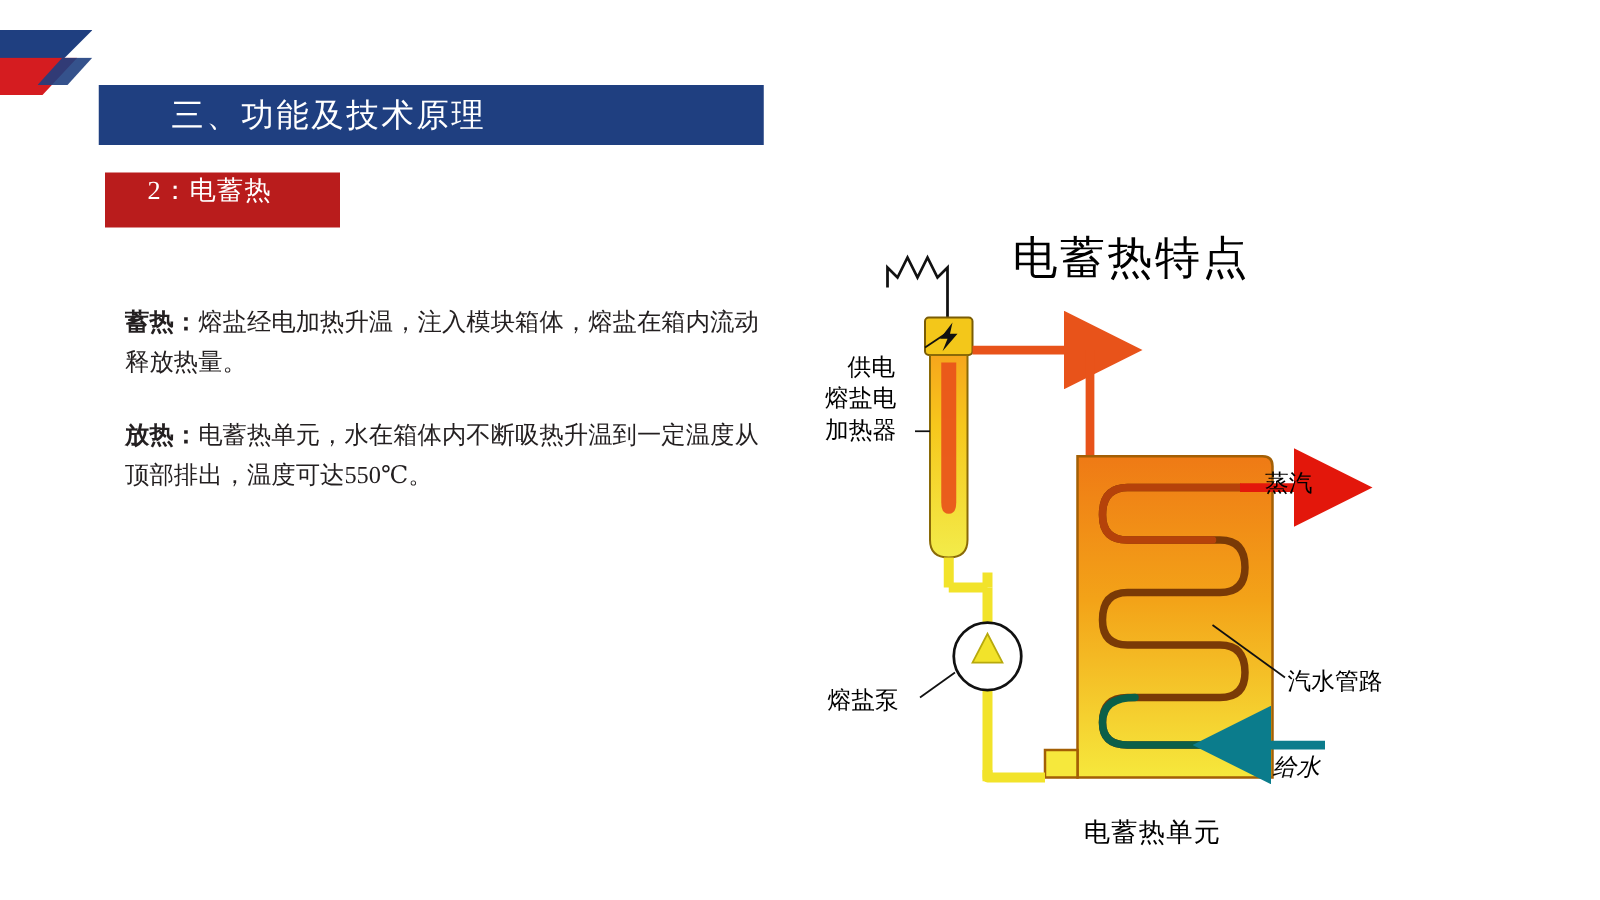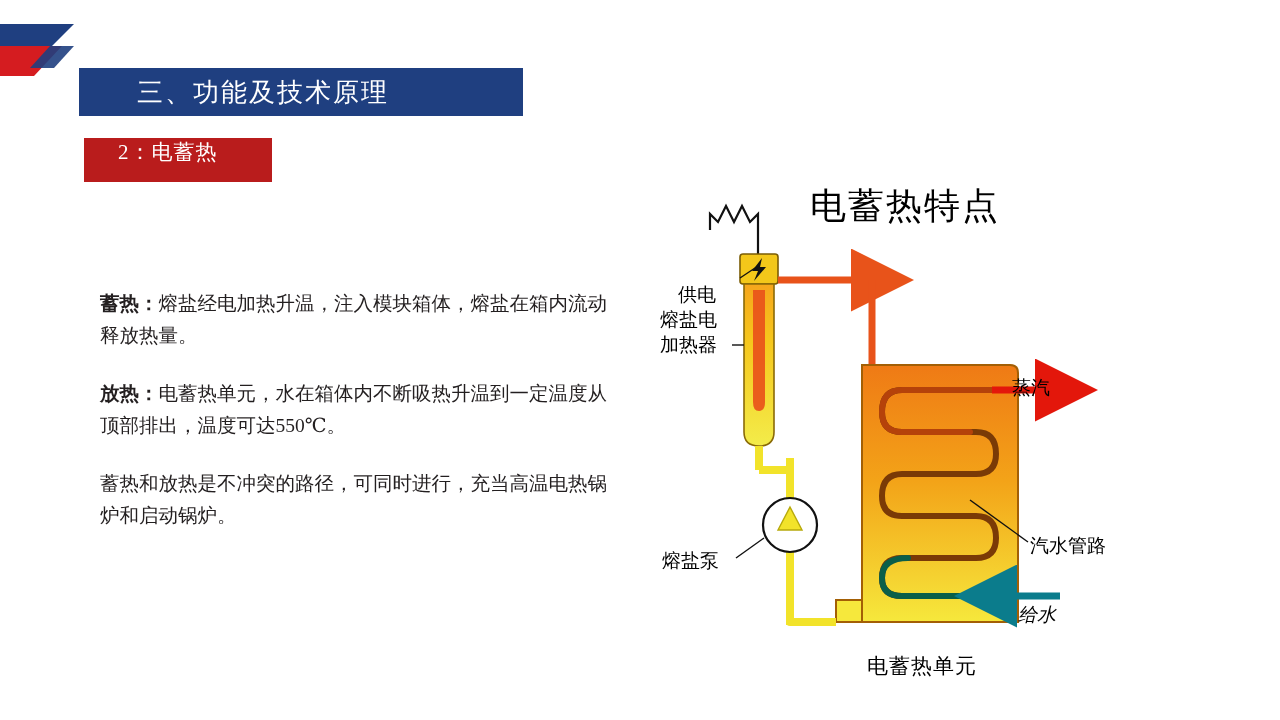--- a/index.html
+++ b/index.html
@@ -49,21 +49,21 @@
     background: #1f3f80;
     clip-path: polygon(20px 0, 44px 0, 24px 22px, 0 22px);
     opacity: 0.9;
   }
 
   
   .title-bar {
     position: absolute;
     left: 79px;
     top: 68px;
-    width: 444px;
+    width: 532px;
     height: 48px;
     background: #1f3f80;
     display: flex;
     align-items: center;
   }
   .title-bar .title-text {
     color: #ffffff;
     font-size: 26px;
     letter-spacing: 2px;
     padding-left: 58px;
@@ -89,21 +89,20 @@
 
   
   .body-text {
     position: absolute;
     left: 100px;
     top: 243px;
     width: 520px;
     color: #231f20;
     font-size: 19.5px;
     line-height: 32px;
-    margin-top: 45px;
   }
   .para {
     margin-bottom: 26px;
   }
   .para:last-child { margin-bottom: 0; }
   .para .lead {
     font-weight: bold;
   }
 
   
@@ -170,23 +169,20 @@
   <div class="sub-tag">
     <span class="sub-text">2：电蓄热</span>
   </div>
 
   <div class="body-text">
     <div class="para">
       <span class="lead">蓄热：</span><span>熔盐经电加热升温，注入模块箱体，熔盐在箱内流动释放热量。</span>
     </div>
     <div class="para">
       <span class="lead">放热：</span><span>电蓄热单元，水在箱体内不断吸热升温到一定温度从顶部排出，温度可达550℃。</span>
-    </div>
-    <div class="para">
-      <span class="lead"></span><span>蓄热和放热是不冲突的路径，可同时进行，充当高温电热锅炉和启动锅炉。</span>
     </div>
   </div>
 
   <div class="figure">
     <div class="fig-title">电蓄热特点</div>
 
     <svg class="diagram" viewBox="0 0 620 530">
       <defs>
         <linearGradient id="heaterGrad" x1="0" y1="0" x2="0" y2="1">
           <stop offset="0%" stop-color="#f6a61c"></stop>

